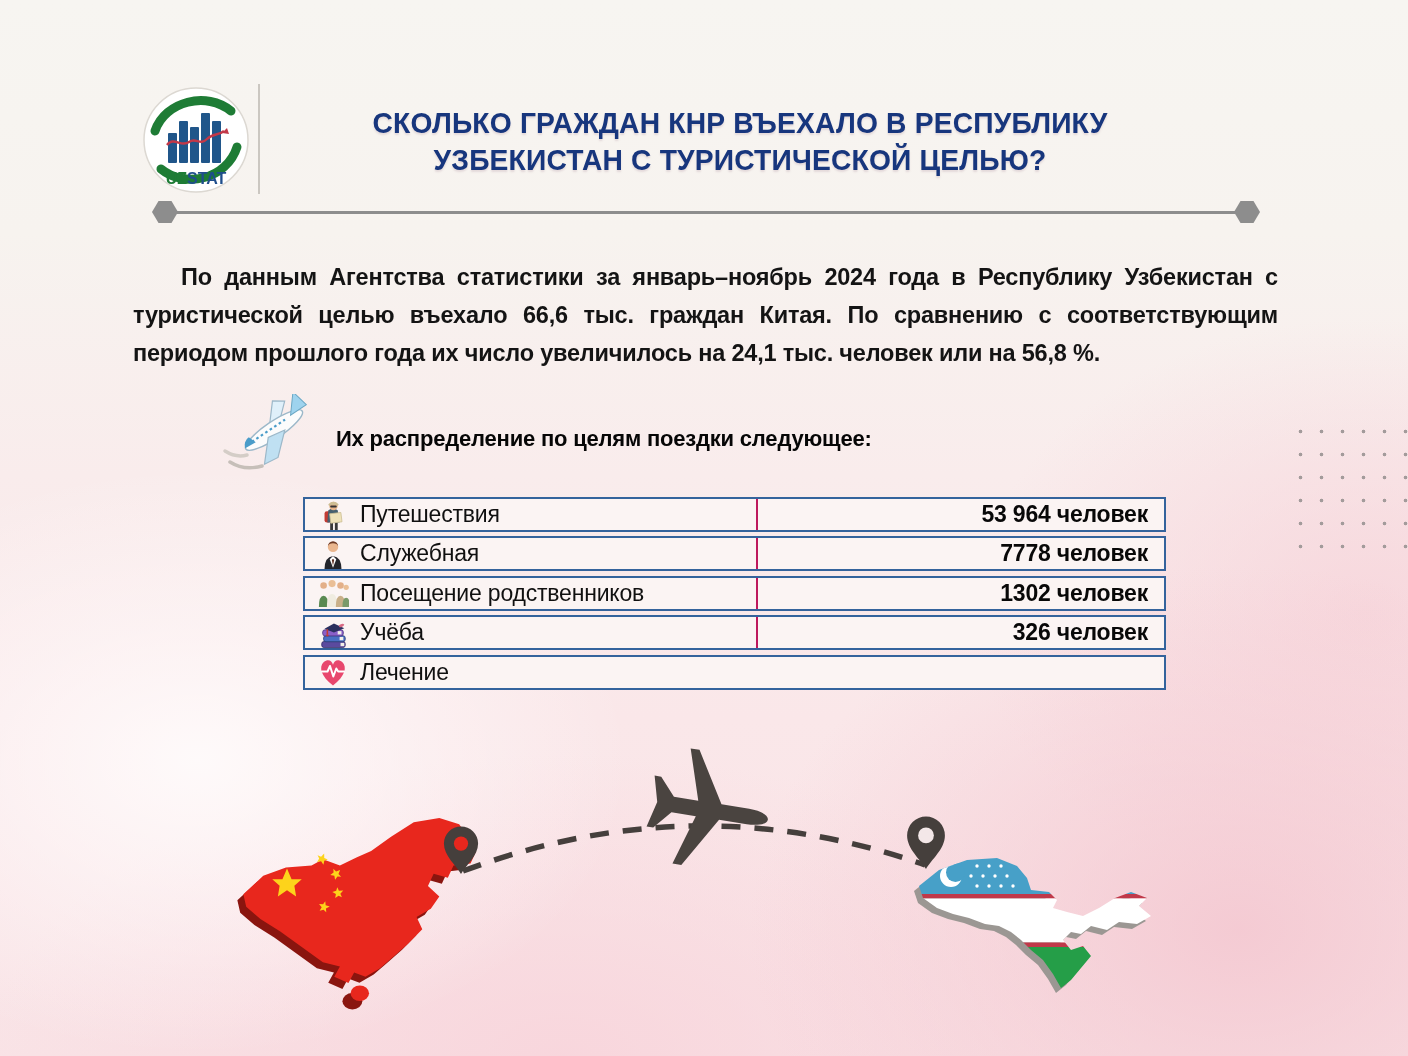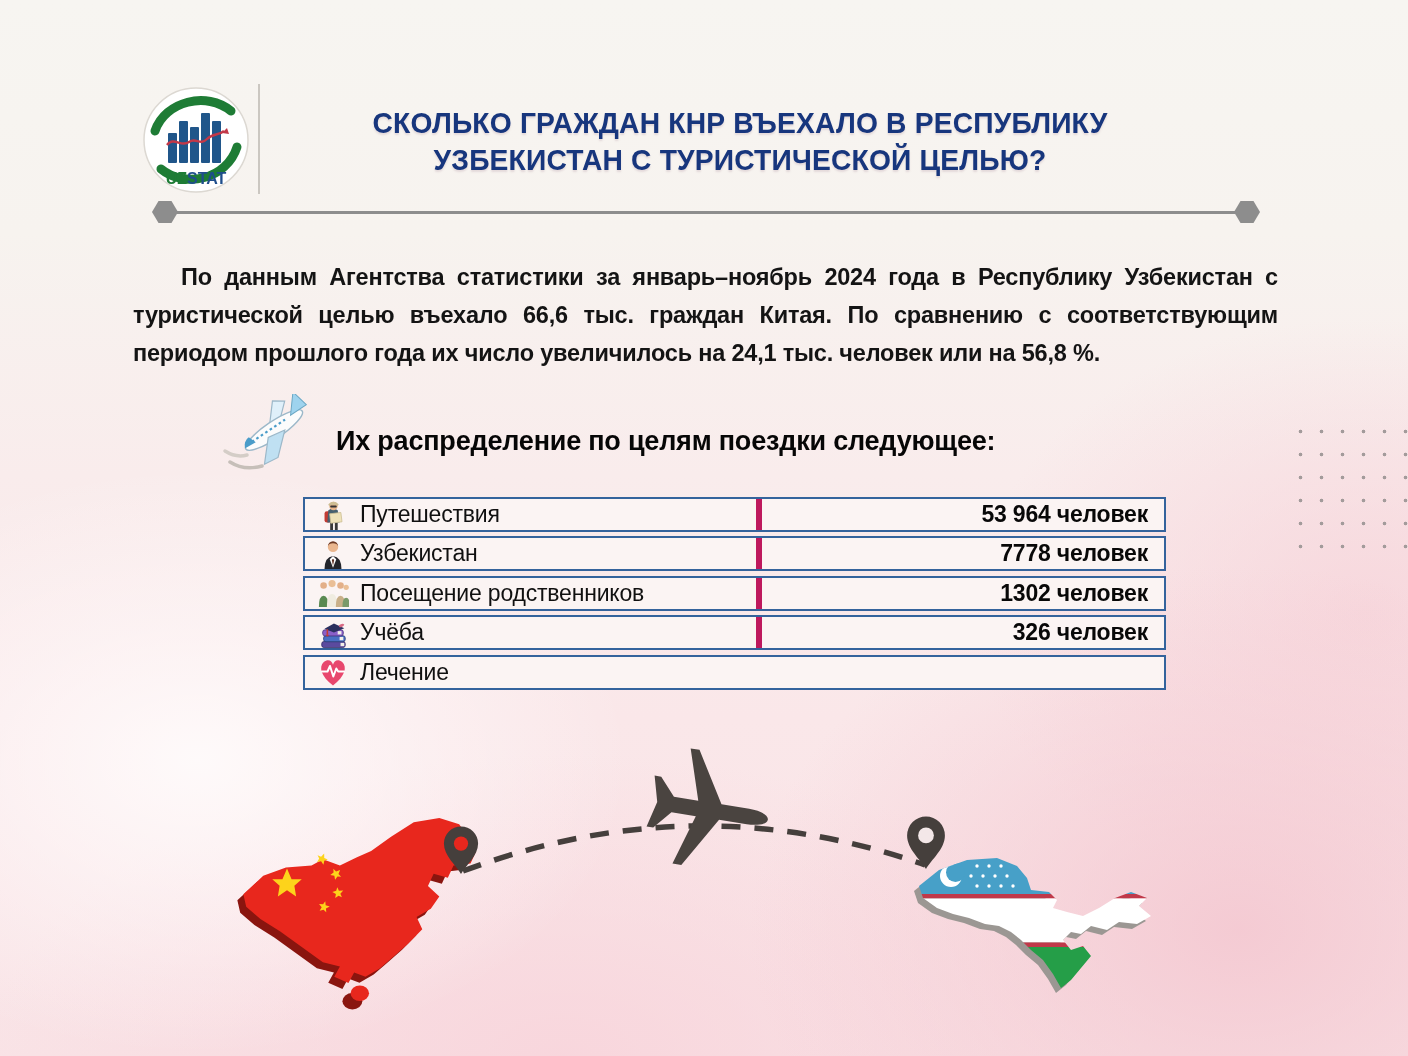--- a/index.html
+++ b/index.html
@@ -17,30 +17,30 @@
   .title{position:absolute;left:270px;top:104px;width:940px;text-align:center;
     color:#17367d;font-weight:700;font-size:30px;line-height:37px;letter-spacing:.2px;
     transform:scaleX(.94);text-shadow:0 2px 2px rgba(170,140,155,.25);}
   .rule{position:absolute;left:165px;top:211px;width:1082px;height:3px;background:#8d8d8d;}
   .hex{position:absolute;width:26px;height:22px;background:#8d8d8d;
     clip-path:polygon(25% 0,75% 0,100% 50%,75% 100%,25% 100%,0 50%);}
   .hex.l{left:152px;top:201px;} .hex.r{left:1234px;top:201px;}
   .intro{position:absolute;left:133px;top:258px;width:1145px;font-size:23.5px;line-height:38px;
     color:#141414;text-align:justify;text-indent:48px;letter-spacing:-.2px;}
   .plane-deco{position:absolute;left:222px;top:394px;width:100px;height:84px;}
-  .dist-heading{position:absolute;left:336px;top:426px;font-size:27px;font-weight:700;color:#060606;letter-spacing:-.2px;}
+  .dist-heading{position:absolute;left:336px;top:426px;font-size:22px;font-weight:700;color:#060606;letter-spacing:-.2px;}
   .dots{position:absolute;left:1290px;top:420px;width:128px;height:132px;
     background-image:radial-gradient(circle,#a39b9b 0 1.7px,rgba(0,0,0,0) 2.1px);
     background-size:21px 23px;}
   .table{position:absolute;left:265px;top:497px;width:863px;padding-left:38px;}
   .trow{box-sizing:border-box;height:35px;margin-bottom:4.4px;border:2px solid #34639c;
     background:#fbf4f3;display:flex;align-items:stretch;}
   .cell-l{box-sizing:border-box;width:451px;display:flex;align-items:center;gap:11px;padding-left:12px;}
   .cell-l .lbl{font-size:23px;color:#101010;letter-spacing:-.2px;}
-  .cell-r{flex:1;border-left:6px solid #be185d;display:flex;align-items:center;justify-content:flex-end;
+  .cell-r{flex:1;border-left:2px solid #be185d;display:flex;align-items:center;justify-content:flex-end;
     padding-right:16px;font-size:23px;font-weight:700;color:#080808;letter-spacing:-.2px;}
   .ricon{width:32px;height:32px;flex:0 0 auto;}
   .scene{position:absolute;left:195px;top:738px;width:1020px;height:318px;}
 </style>
 </head>
 <body>
 
 <div class="canvas">
 
   <svg class="logo" viewBox="0 0 110 114">
@@ -111,21 +111,21 @@
 
     <div class="trow">
       <div class="cell-l">
         <svg class="ricon" viewBox="0 0 30 34">
           <path d="M6,33 q0,-13 9,-14 q9,1 9,14 z" fill="#23252b"></path>
           <path d="M15,19 l-3.5,3.5 3.5,9 3.5,-9 z" fill="#ffffff"></path>
           <path d="M15,22 l-1.2,1.5 1.2,6 1.2,-6 z" fill="#5a2d20"></path>
           <circle cx="15" cy="9.5" r="5.5" fill="#eab68e"></circle>
           <path d="M9.5,9 a5.5,5.5 0 0 1 11,0 q-1,-3.5 -5.5,-3.5 q-4.5,0 -5.5,3.5 z" fill="#6e3a24"></path>
         </svg>
-        <span class="lbl">Узбекистан</span>
+        <span class="lbl">Служебная</span>
       </div>
       <div class="cell-r">7778 человек</div>
     </div>
 
     <div class="trow">
       <div class="cell-l">
         <svg class="ricon" viewBox="0 0 34 34">
           <circle cx="7" cy="9" r="3.5" fill="#e3b089"></circle>
             <path d="M2,32 q0,-12 5,-12 q5,0 5,12 z" fill="#5a8a52"></path>
           <circle cx="16" cy="7" r="3.8" fill="#eabf96"></circle>

